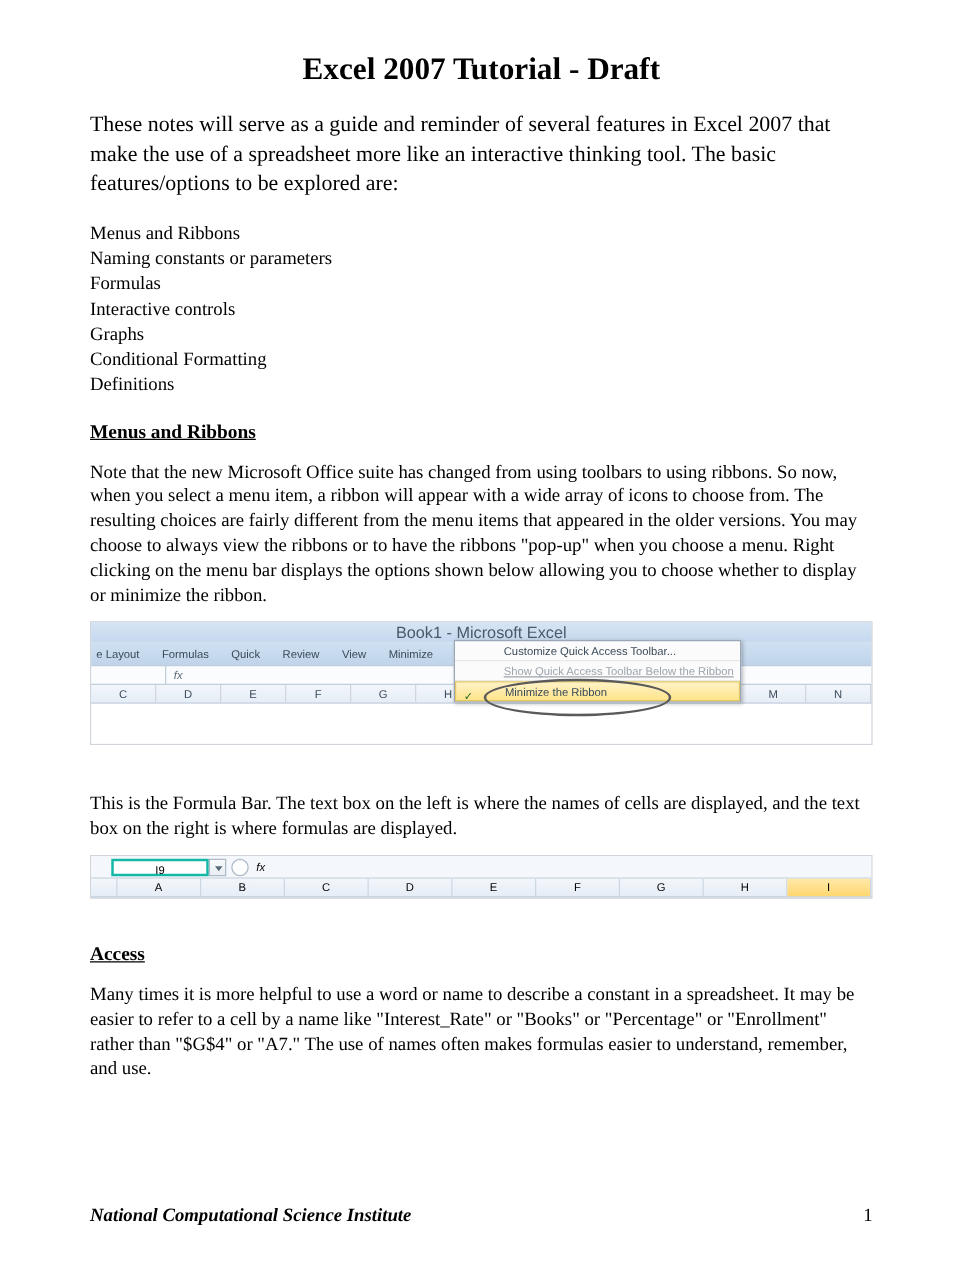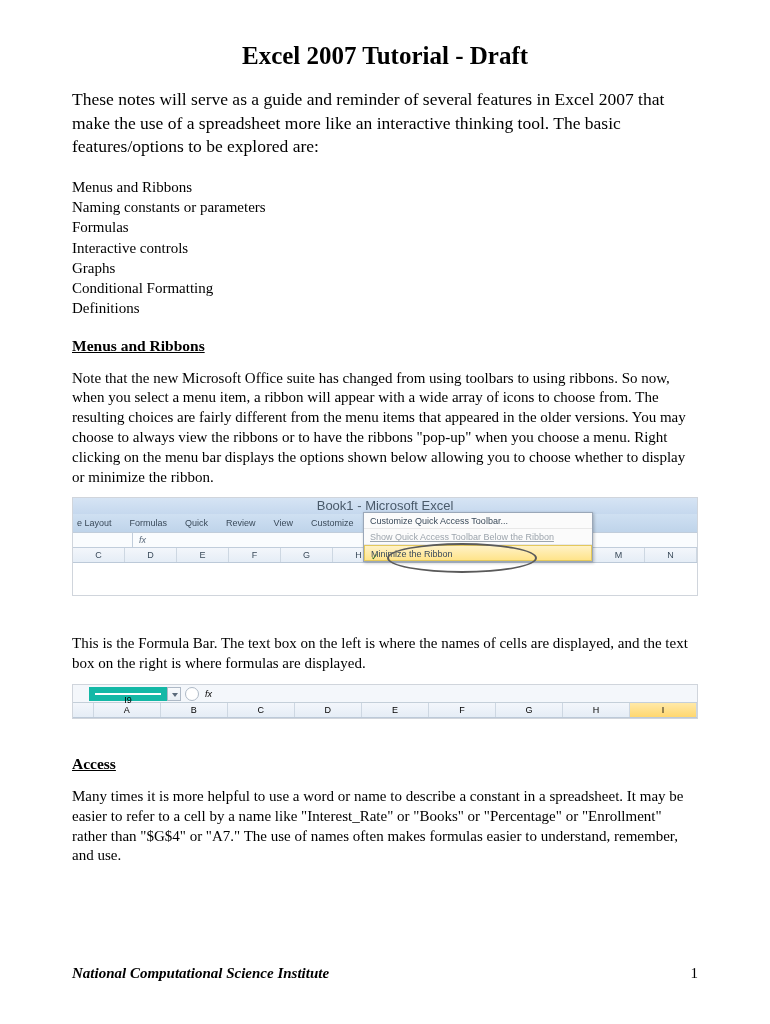--- a/index.html
+++ b/index.html
@@ -113,21 +113,21 @@
       left: 290px;
       width: 230px;
       background: #fbfbfb;
       border: 1px solid #9aa7b8;
       box-shadow: 1px 1px 3px rgba(0,0,0,0.25);
       font-size: 9px;
     }
     .ctx-item {
       height: 16px;
       line-height: 16px;
-      padding-left: 6px;
+      padding-left: 39px;
       border-bottom: 1px solid #e8e8e8;
       position: relative;
     }
     .ctx-item.dim { color: #9da5ad; text-decoration: underline; }
     .ctx-item.hi {
       background: linear-gradient(#fff2c7, #ffe48a);
       border: 1px solid #e4c85b;
     }
     .check-icon {
       position: absolute;
@@ -162,21 +162,21 @@
       height: 18px;
       background: #f4f7fb;
       display: flex;
       align-items: center;
       border-bottom: 1px solid #c4cfd9;
     }
     .namebox {
       width: 78px;
       height: 14px;
       background: #fff;
-      border: 6px solid #14b8a6;
+      border: 2px solid #14b8a6;
       margin-left: 16px;
       text-align: center;
       line-height: 14px;
       font-size: 9px;
     }
     .drop-arrow {
       width: 14px;
       height: 14px;
       border: 1px solid #aeb9c6;
       background: linear-gradient(#f8fafc,#e8eef4);
@@ -238,21 +238,21 @@
 </p>
 
 <div class="excel-shot">
   <div class="excel-title-bar">Book1 - Microsoft Excel</div>
   <div class="excel-tabs">
     <span class="excel-tab">e Layout</span>
     <span class="excel-tab">Formulas</span>
     <span class="excel-tab">Quick</span>
     <span class="excel-tab">Review</span>
     <span class="excel-tab">View</span>
-    <span class="excel-tab">Customize</span>
+    <span class="excel-tab">Minimize</span>
   </div>
   <div class="excel-fx-row">
     <div class="fx-box"></div>
     <span class="fx-label">fx</span>
   </div>
   <div class="excel-cols">
     <div class="col-head">C</div>
     <div class="col-head">D</div>
     <div class="col-head">E</div>
     <div class="col-head">F</div>

